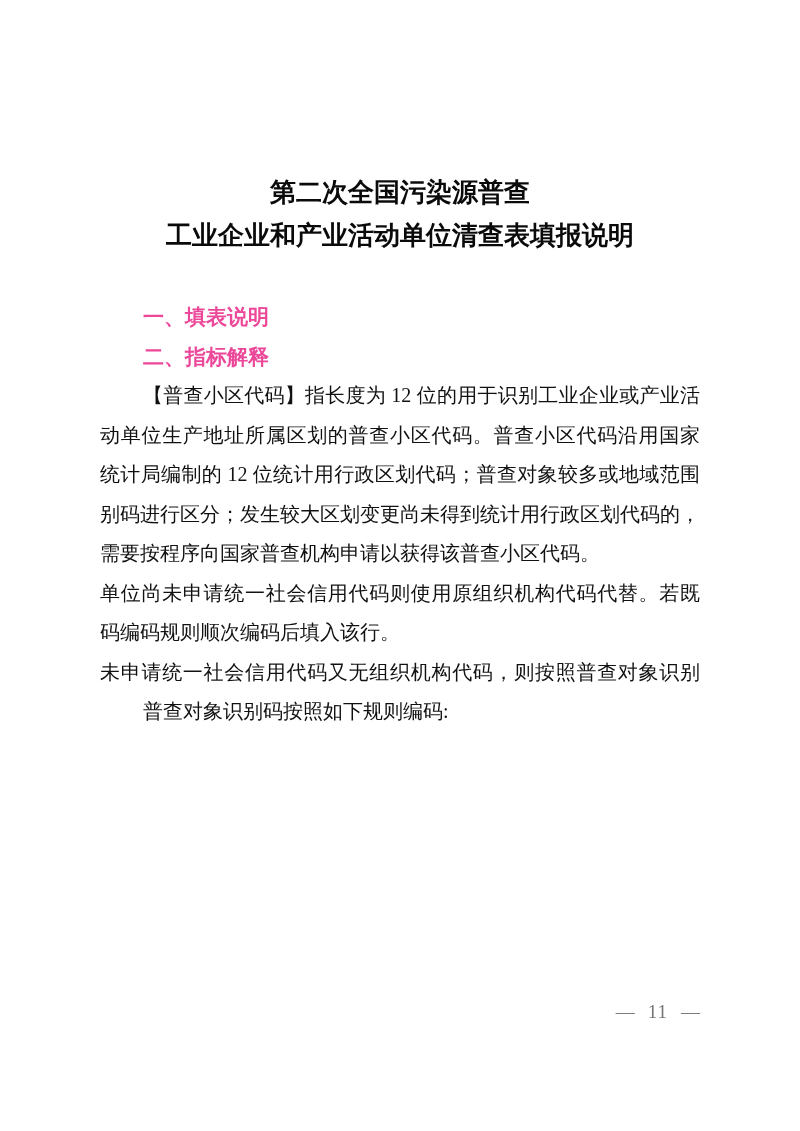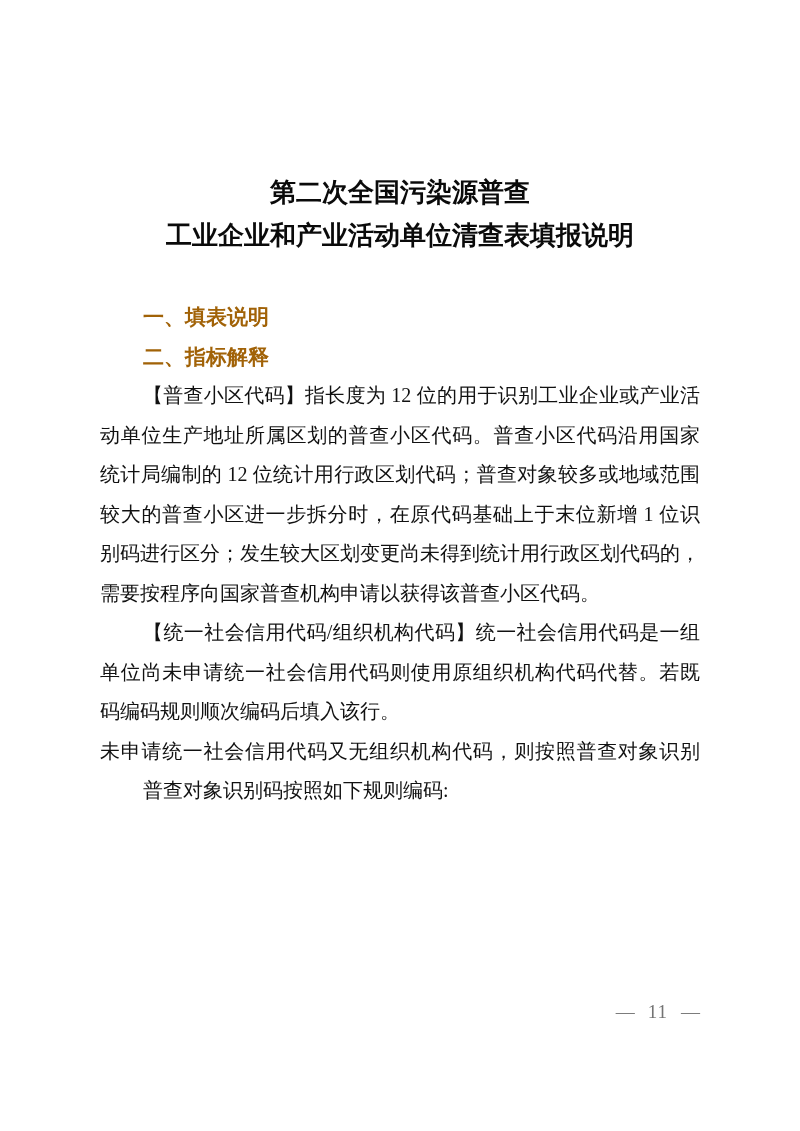--- a/index.html
+++ b/index.html
@@ -33,21 +33,21 @@
     line-height: 39.5px;
     color: #111111;
   }
   .sec-heading {
     margin: 0;
     padding-left: 43px;
     font-family: "Liberation Sans", "DejaVu Sans", sans-serif;
     font-weight: 700;
     font-size: 21px;
     line-height: 39.5px;
-    color: #a16207;
+    color: #ec4899;
   }
   .para {
     margin: 0;
   }
   .line {
     line-height: 39.5px;
     white-space: nowrap;
   }
   .line.wrapok {
     white-space: normal;
@@ -93,27 +93,25 @@
 
     <h2 class="sec-heading">一、填表说明</h2>
 
 
     <h2 class="sec-heading">二、指标解释</h2>
 
     <div class="para">
       <div class="line indent fill">【普查小区代码】指长度为 12 位的用于识别工业企业或产业活</div>
       <div class="line fill">动单位生产地址所属区划的普查小区代码。普查小区代码沿用国家</div>
       <div class="line fill">统计局编制的 12 位统计用行政区划代码；普查对象较多或地域范围</div>
-      <div class="line fill">较大的普查小区进一步拆分时，在原代码基础上于末位新增 1 位识</div>
       <div class="line fill">别码进行区分；发生较大区划变更尚未得到统计用行政区划代码的，</div>
       <div class="line wrapok">需要按程序向国家普查机构申请以获得该普查小区代码。</div>
     </div>
 
     <div class="para">
-      <div class="line indent fill">【统一社会信用代码/组织机构代码】统一社会信用代码是一组</div>
       <div class="line fill">单位尚未申请统一社会信用代码则使用原组织机构代码代替。若既</div>
       <div class="line wrapok">码编码规则顺次编码后填入该行。</div>
       <div class="line fill">未申请统一社会信用代码又无组织机构代码，则按照普查对象识别</div>
     </div>
 
     <div class="para">
       <div class="line indent wrapok">普查对象识别码按照如下规则编码:</div>
     </div>
 
 

